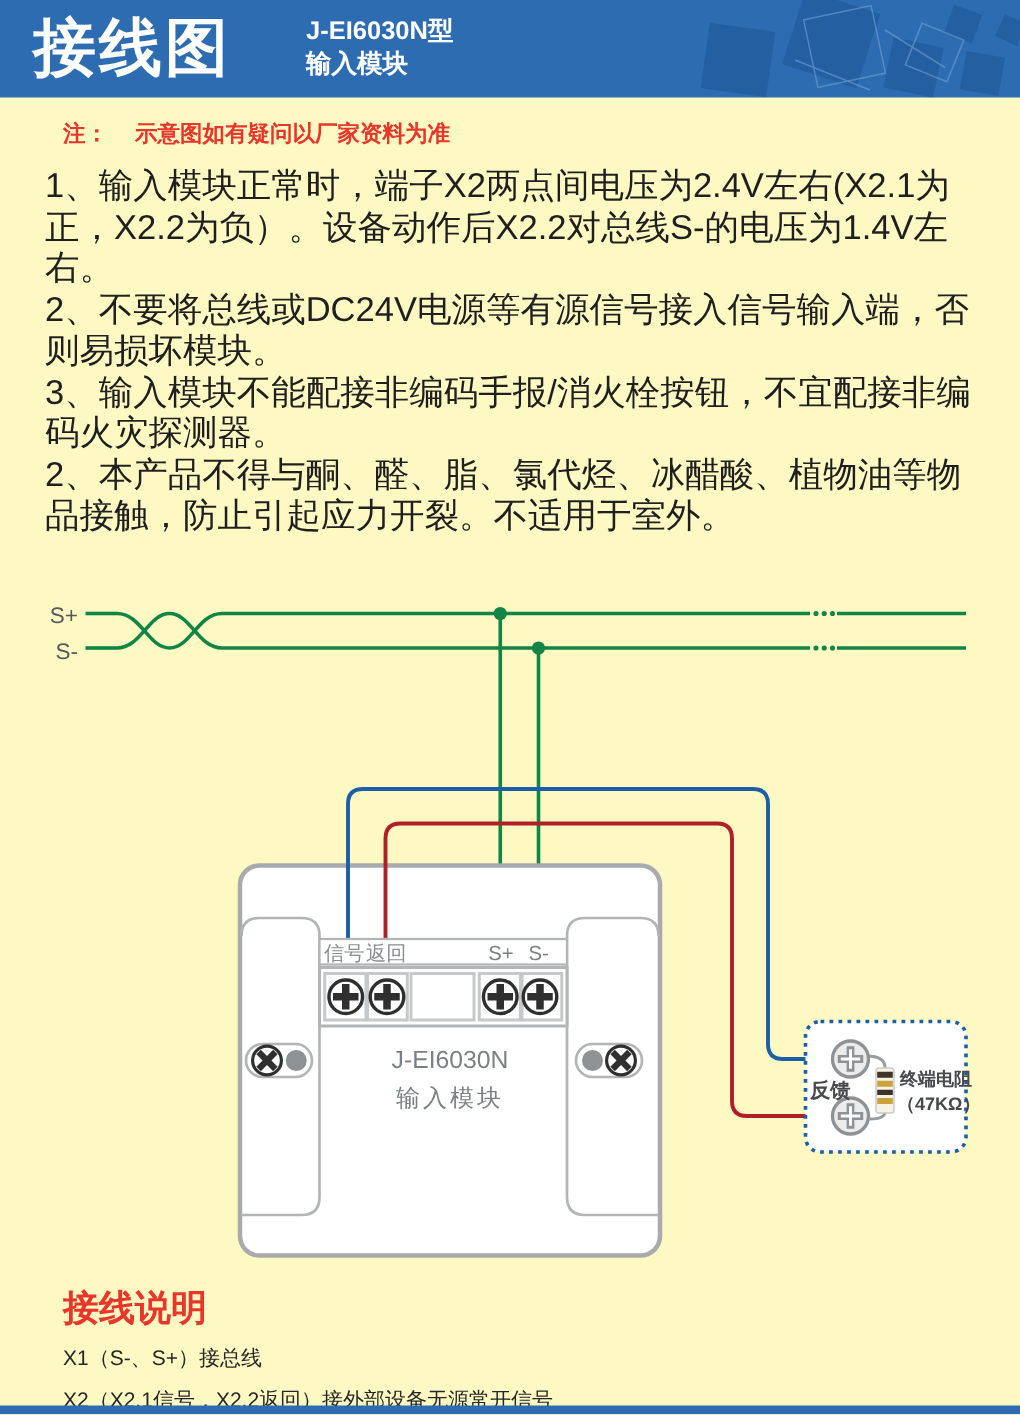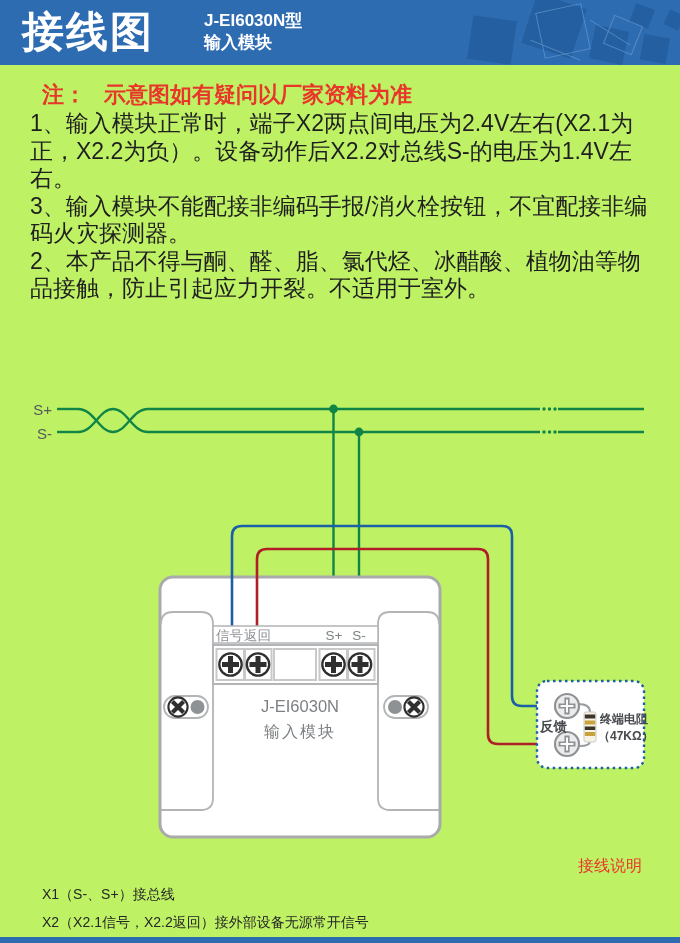--- a/index.html
+++ b/index.html
@@ -1,50 +1,50 @@
 <!DOCTYPE html>
 <html><head>
 <meta charset="utf-8">
 <style>
   html,body{margin:0;padding:0;background:#ffffff;}
   .page{
-    position:relative;width:680px;height:943px;overflow:hidden;background:#bef264;
+    position:relative;width:680px;height:943px;overflow:hidden;background:#fef9c3;
     font-family:"Liberation Sans","DejaVu Sans",sans-serif;
   }
   
   .header{
     position:absolute;top:0;left:0;width:680px;height:65px;
     background:#2e6cb2;overflow:hidden;
   }
   .header-deco{position:absolute;top:0;right:0;width:300px;height:65px;}
   .header-title{
     position:absolute;left:22px;top:6px;color:#ffffff;
     font-size:42px;font-weight:bold;letter-spacing:2px;line-height:52px;
   }
   .header-sub{
     position:absolute;left:168px;top:10px;color:#ffffff;
     font-size:17px;line-height:22px;font-weight:bold;margin-left:36px;
   }
   
   .caution{
     position:absolute;left:42px;top:80px;width:600px;
-    color:#e8362b;font-size:22px;font-weight:bold;
+    color:#e8362b;font-size:15px;font-weight:bold;
   }
   .caution .gap{display:inline-block;width:18px;}
   
   .notes{
     position:absolute;left:30px;top:110px;width:628px;
     color:#1f1f1f;font-size:23px;line-height:27.5px;
   }
   .note-item{margin:0;padding:0;}
   
   .diagram{position:absolute;left:0;top:392px;width:680px;height:460px;}
   
   .footer{position:absolute;left:42px;top:856px;width:600px;}
-  .footer-heading{color:#e8362b;font-size:16px;font-weight:normal;margin:0 0 9px 0;text-align:right;}
+  .footer-heading{color:#e8362b;font-size:24px;font-weight:bold;margin:0 0 9px 0;}
   .footer-line{color:#262626;font-size:14px;margin:0 0 10px 0;}
   .bottom-bar{position:absolute;left:0;top:937px;width:680px;height:6px;background:#2e6cb2;}
   svg text{font-family:"Liberation Sans","DejaVu Sans",sans-serif;}
 </style>
 </head>
 <body>
 
 <div class="page">
 
   <div class="header">
@@ -67,20 +67,21 @@
     <div class="header-sub">
       <div>J-EI6030N型</div>
       <div>输入模块</div>
     </div>
   </div>
 
   <div class="caution"><span>注：</span><span class="gap"></span><span>示意图如有疑问以厂家资料为准</span></div>
 
   <div class="notes">
     <p class="note-item">1、输入模块正常时，端子X2两点间电压为2.4V左右(X2.1为正，X2.2为负）。设备动作后X2.2对总线S-的电压为1.4V左右。</p>
+    <p class="note-item">2、不要将总线或DC24V电源等有源信号接入信号输入端，否则易损坏模块。</p>
     <p class="note-item">3、输入模块不能配接非编码手报/消火栓按钮，不宜配接非编码火灾探测器。</p>
     <p class="note-item">2、本产品不得与酮、醛、脂、氯代烃、冰醋酸、植物油等物品接触，防止引起应力开裂。不适用于室外。</p>
   </div>
 
   <svg class="diagram" viewBox="0 392 680 460">
 
     <text x="52" y="415" text-anchor="end" font-size="15" fill="#55585c">S+</text>
     <text x="52" y="439" text-anchor="end" font-size="15" fill="#55585c">S-</text>
 
     <g stroke="#108546" stroke-width="2.4" fill="none">

